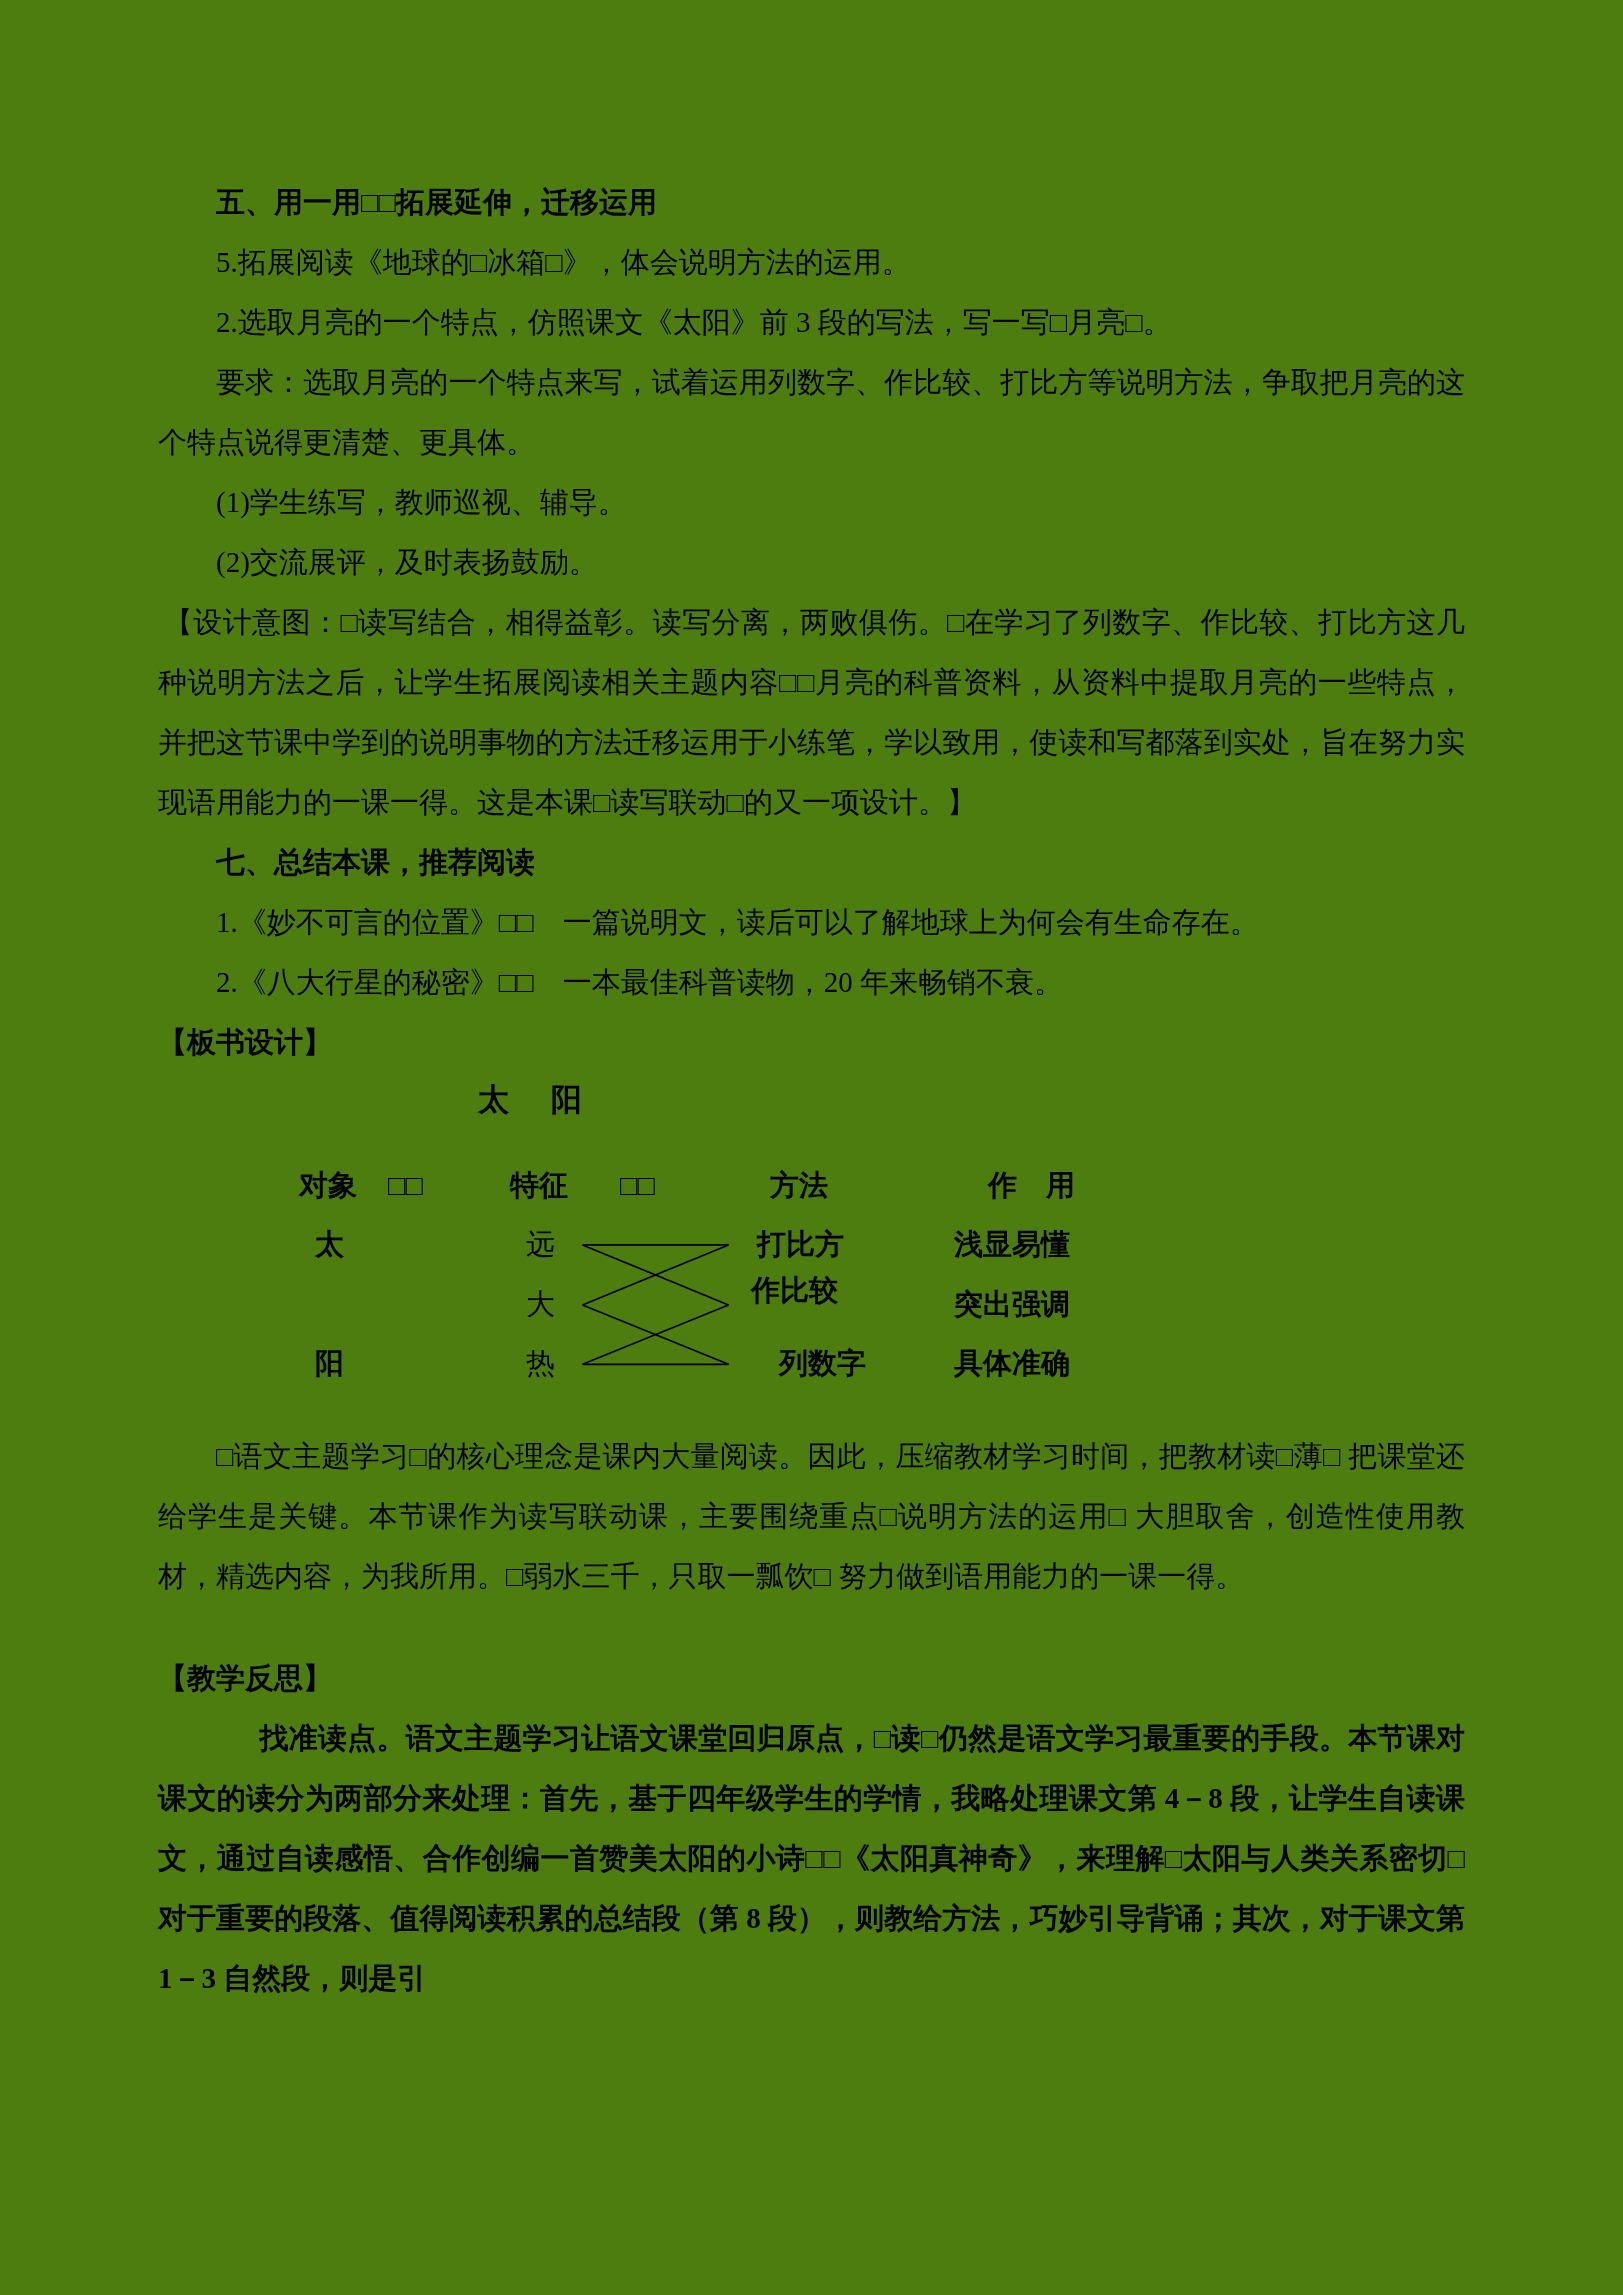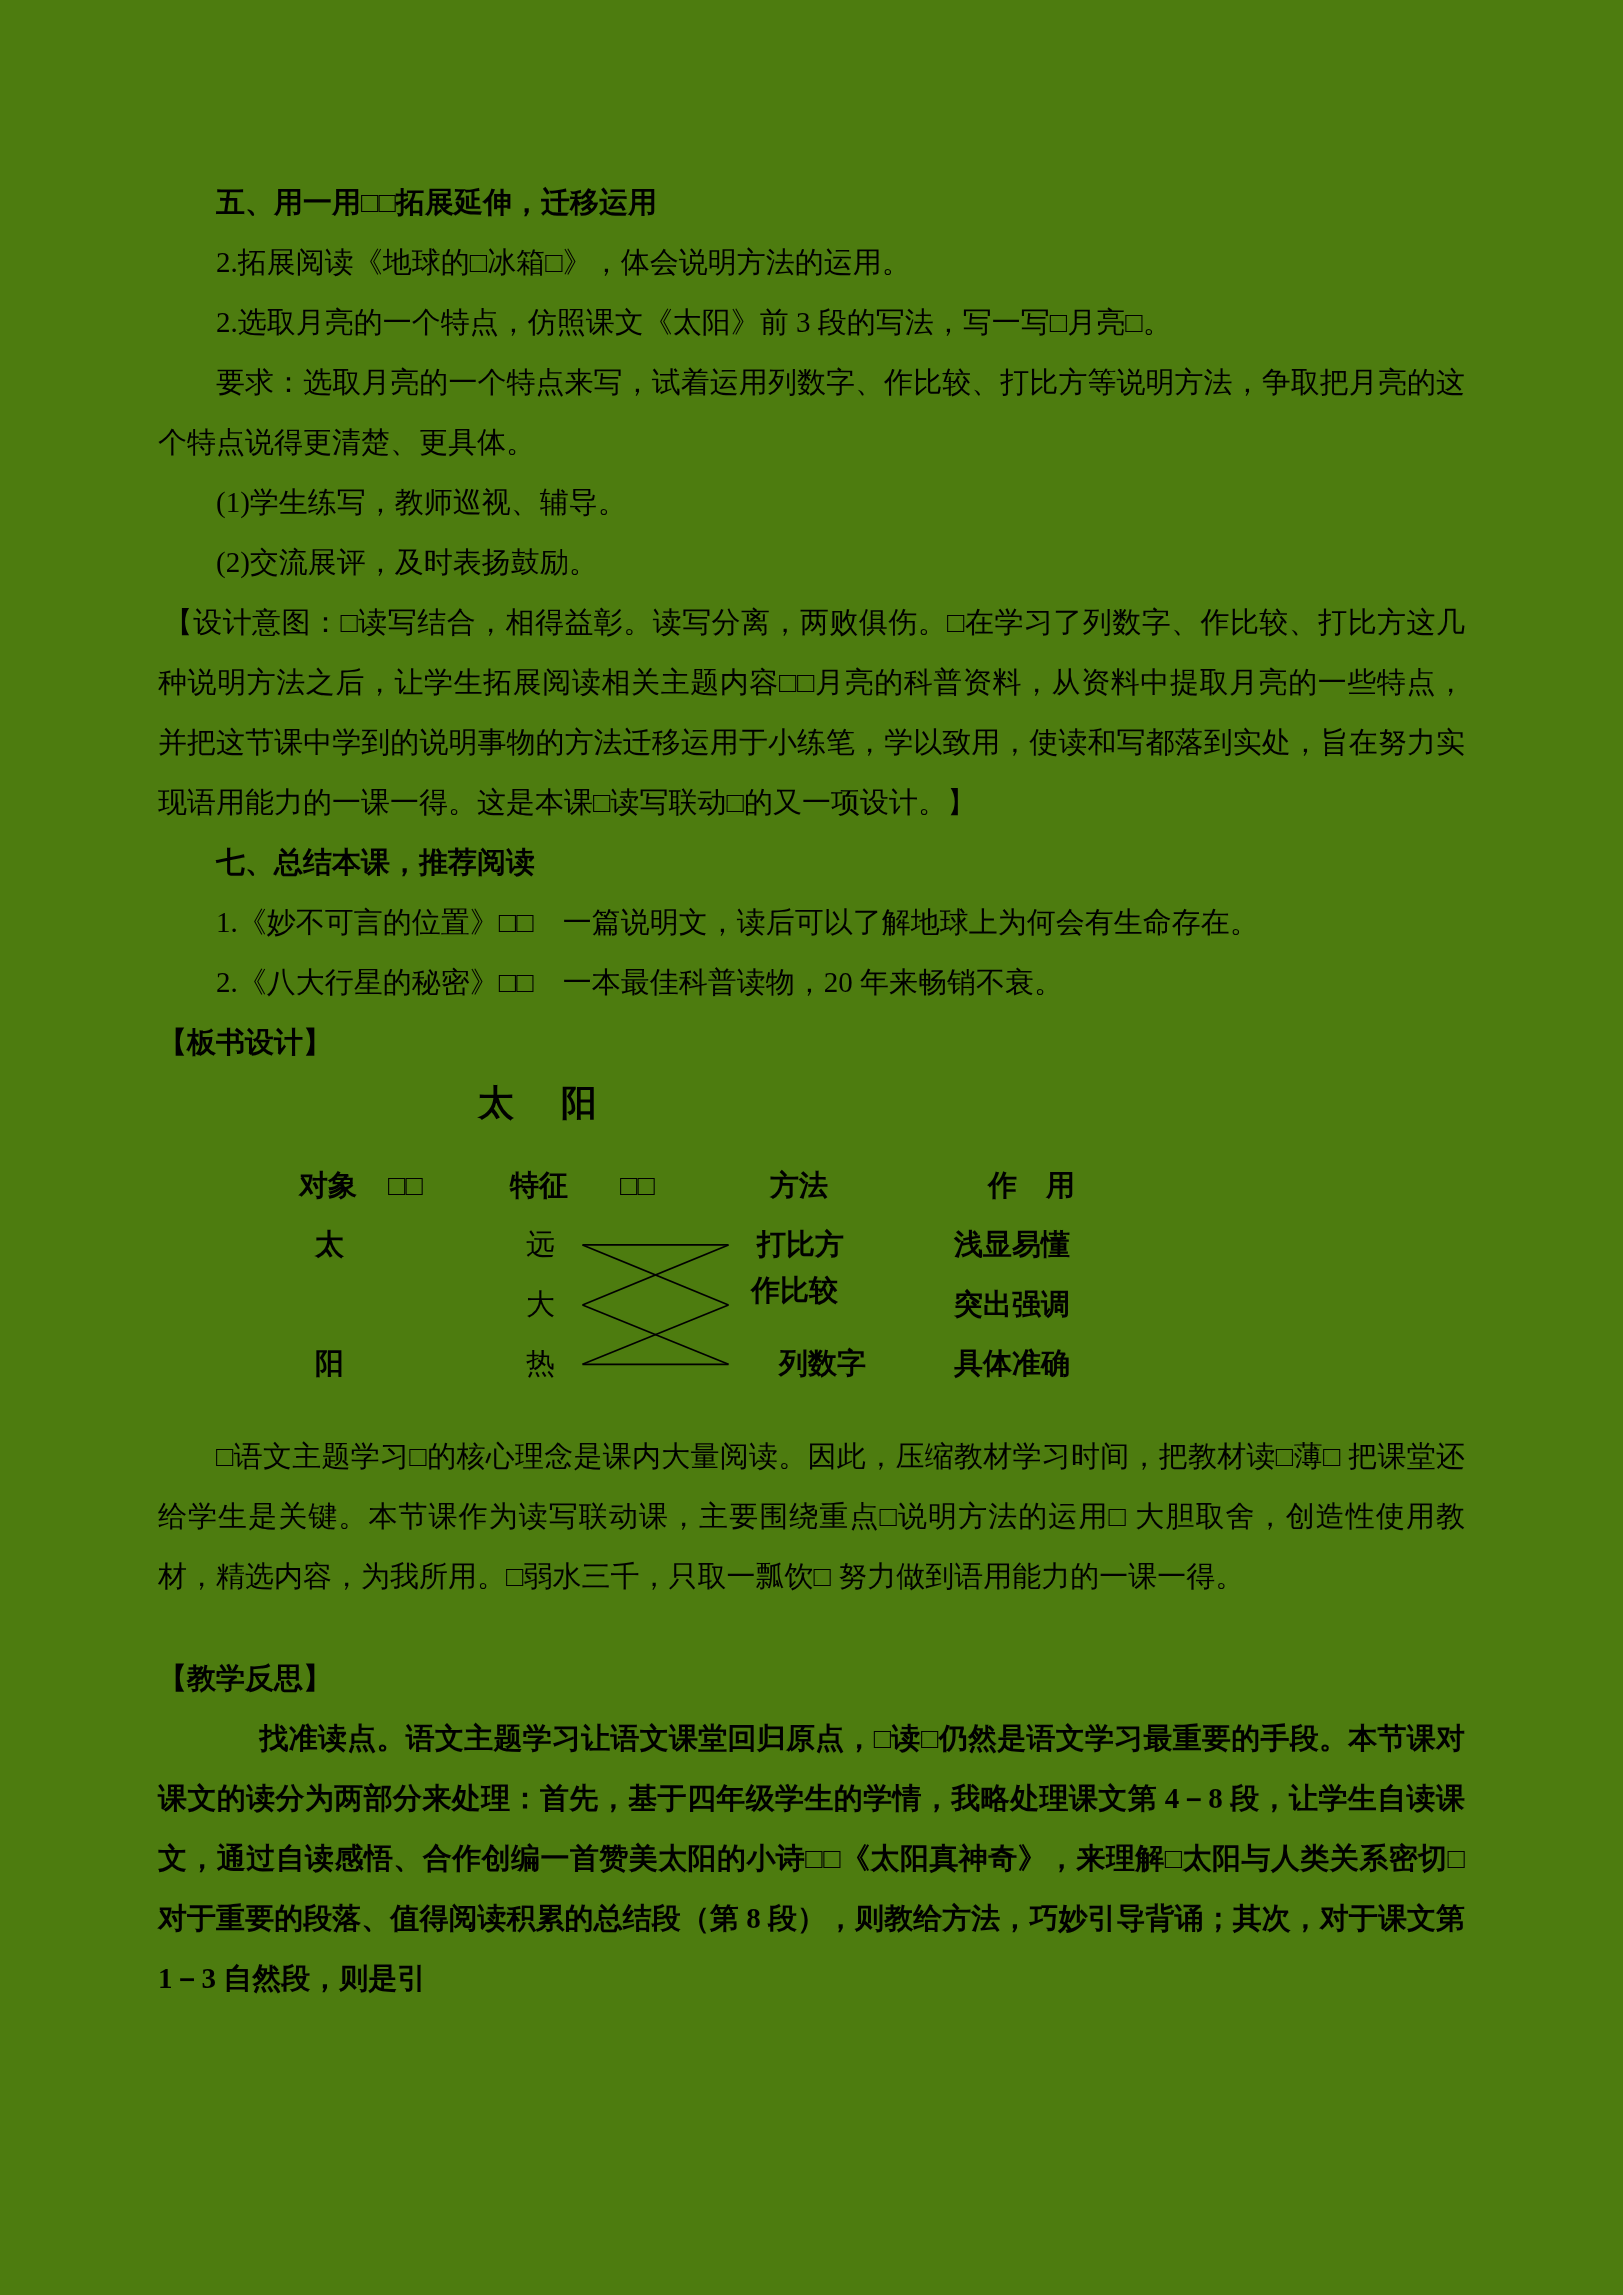--- a/index.html
+++ b/index.html
@@ -45,21 +45,21 @@
   .board .cell {
     position: absolute;
     white-space: nowrap;
     line-height: 41px;
   }
   .board .b { font-family: Liberation Serif, serif; font-weight: bold; }
   .board-title {
     position: absolute;
     left: 320px;
     top: 0;
-    font-size: 36px;
+    font-size: 31px;
     letter-spacing: 5.5px;
     font-family: "Liberation Sans", "DejaVu Sans", sans-serif;
     font-weight: bold;
   }
   .board svg.connections {
     position: absolute;
     left: 423px;
     top: 140px;
     width: 149px;
     height: 191px;
@@ -70,21 +70,21 @@
   }
 </style>
 </head>
 <body>
 
 <div class="page">
   <div class="content">
 
     <p class="section-heading">五、用一用□□拓展延伸，迁移运用</p>
 
-    <p class="body-line indent2">2.拓展阅读《地球的□冰箱□》，体会说明方法的运用。</p>
+    <p class="body-line indent2">5.拓展阅读《地球的□冰箱□》，体会说明方法的运用。</p>
     <p class="body-line indent2">2.选取月亮的一个特点，仿照课文《太阳》前 3 段的写法，写一写□月亮□。</p>
 
     <p class="body-line indent2">要求：选取月亮的一个特点来写，试着运用列数字、作比较、打比方等说明方法，争取把月亮的这个特点说得更清楚、更具体。</p>
 
     <p class="body-line indent2">(1)学生练写，教师巡视、辅导。</p>
     <p class="body-line indent2">(2)交流展评，及时表扬鼓励。</p>
 
     <p class="body-line indent0">【设计意图：□读写结合，相得益彰。读写分离，两败俱伤。□在学习了列数字、作比较、打比方这几种说明方法之后，让学生拓展阅读相关主题内容□□月亮的科普资料，从资料中提取月亮的一些特点，并把这节课中学到的说明事物的方法迁移运用于小练笔，学以致用，使读和写都落到实处，旨在努力实现语用能力的一课一得。这是本课□读写联动□的又一项设计。】</p>
 
     <p class="section-heading">七、总结本课，推荐阅读</p>

